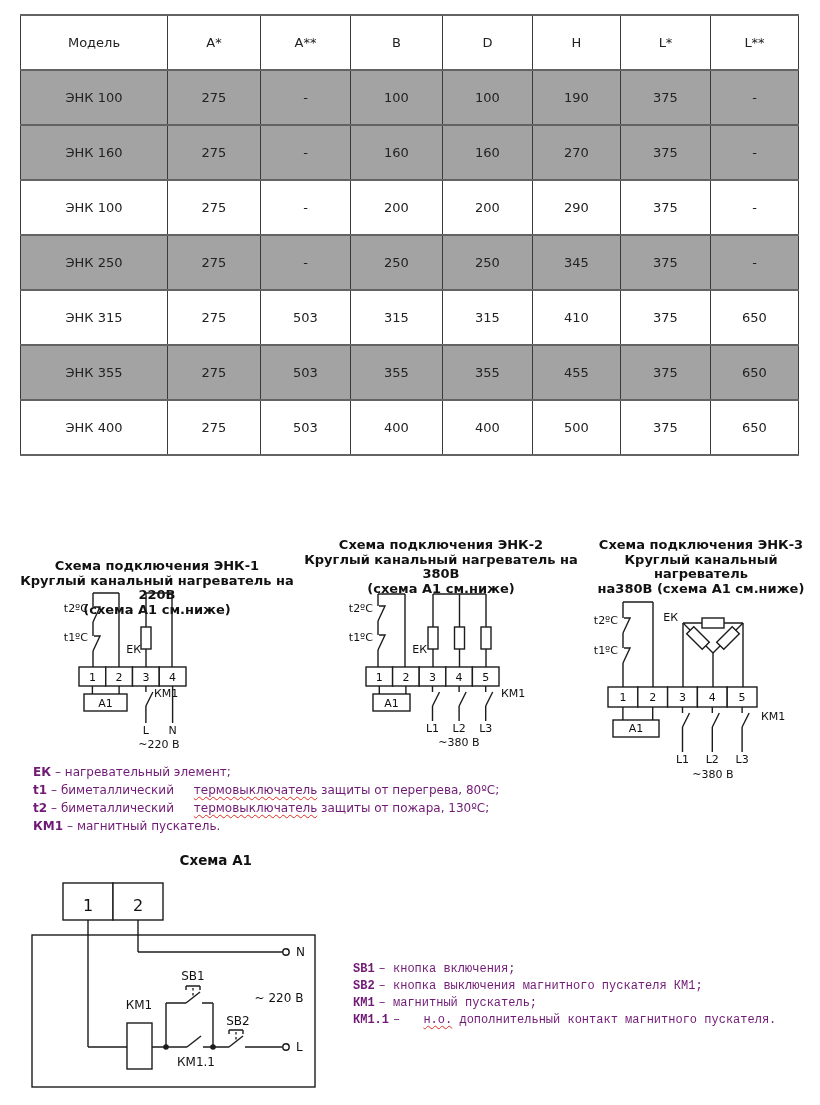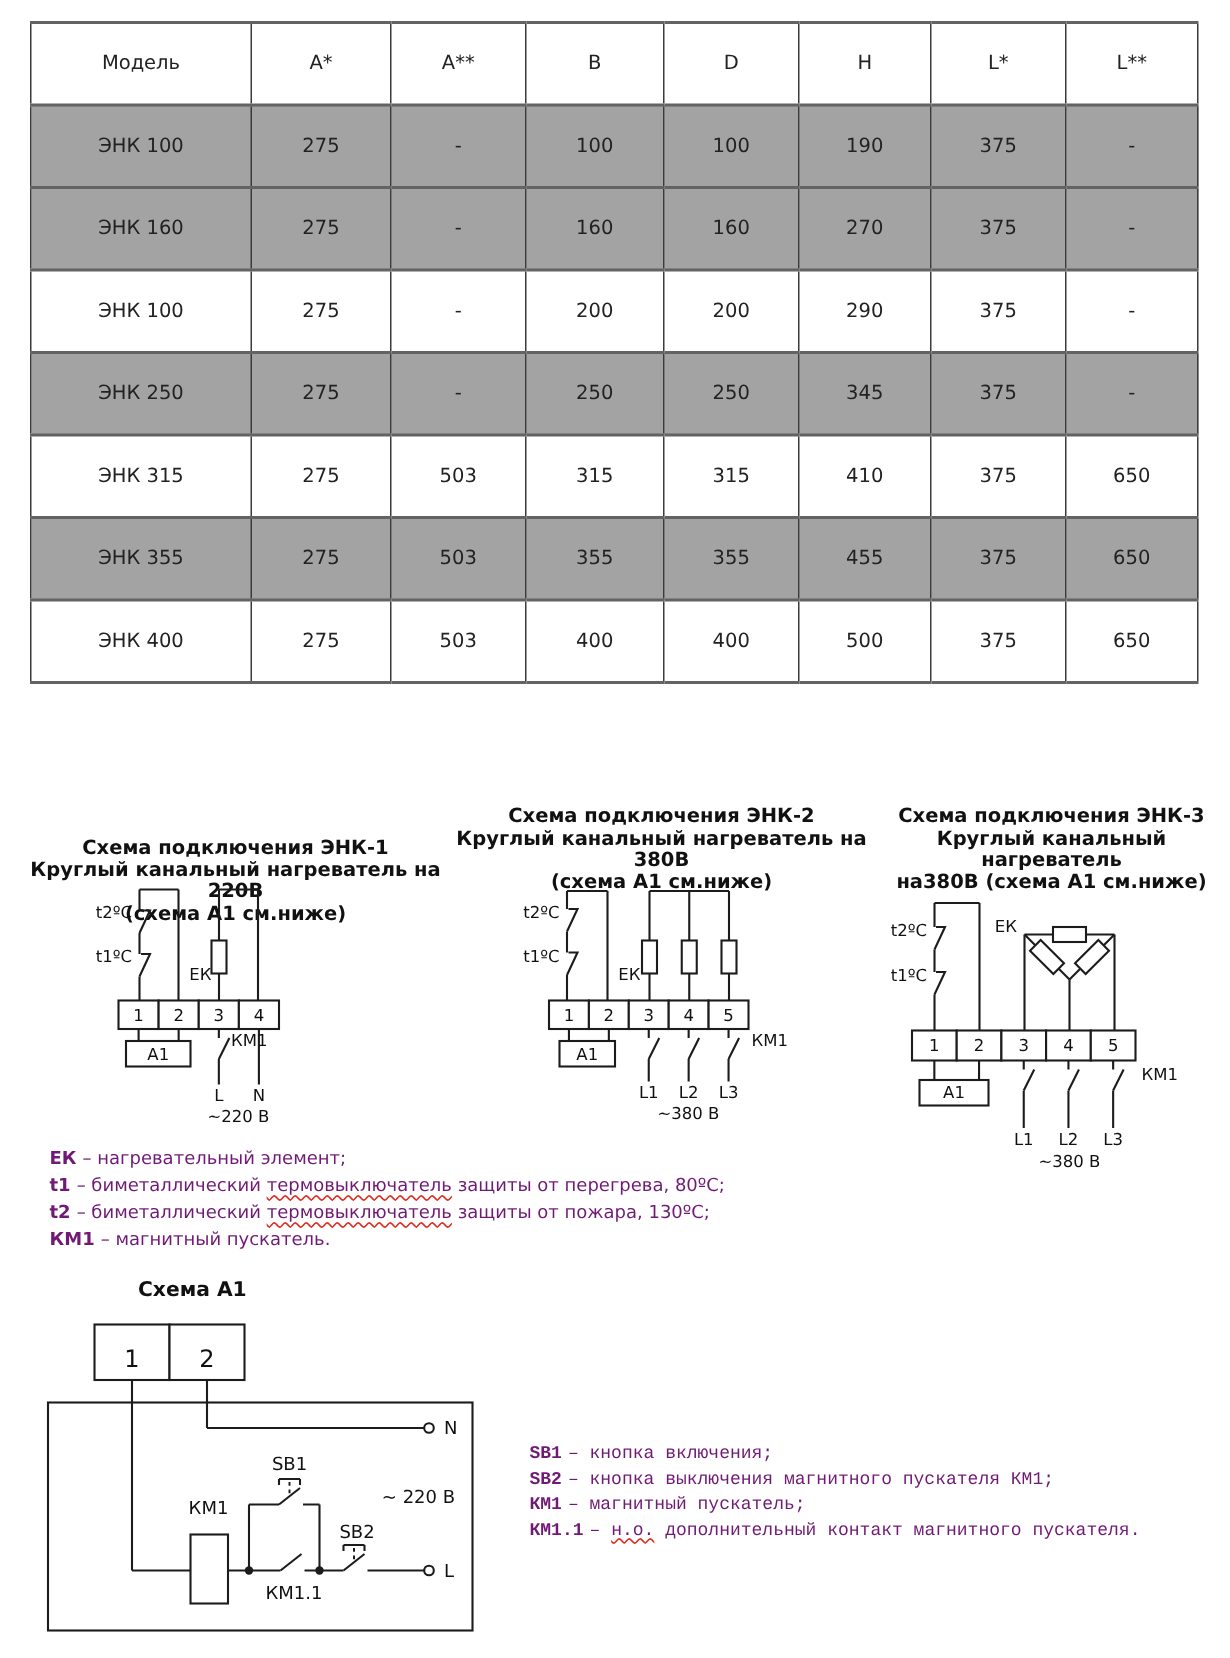--- a/index.html
+++ b/index.html
@@ -18,33 +18,33 @@
 
   
   .dg-title{font-weight:bold;font-size:13px;line-height:14.5px;text-align:center;color:#111;}
 
   
   .legend{font-size:12px;color:#701a75;}
   .legend .ln{white-space:nowrap;}
   .legend-top .ln{line-height:18px;}
   .legend-bottom .ln{line-height:17px;font-family:Liberation Mono, monospace;}
   .term{font-weight:bold;margin-right:4px;}
-  .wavy{text-decoration:underline wavy #e02b20 1px;text-underline-offset:2px;text-decoration-skip-ink:none;}
+  .wavy{text-decoration:underline wavy #e02b20 1px;text-underline-offset:2px;text-decoration-skip-ink:none;margin-left:16px;}
 
   
   svg{overflow:visible;}
   .wire{stroke:#1c1c1c;stroke-width:1.4;fill:none;}
   .comp{stroke:#1c1c1c;stroke-width:1.4;fill:#ffffff;}
   .dash{stroke:#1c1c1c;stroke-width:1.3;fill:none;stroke-dasharray:2.5,2.5;}
   .dot{fill:#1c1c1c;stroke:none;}
   .node{stroke:#1c1c1c;stroke-width:1.4;fill:#ffffff;}
   text.lbl{font-family:"DejaVu Sans","Liberation Sans",sans-serif;font-size:11px;fill:#111;}
   text.lbl2{font-family:"DejaVu Sans","Liberation Sans",sans-serif;font-size:12px;fill:#111;}
   text.big{font-family:"DejaVu Sans","Liberation Sans",sans-serif;font-size:16px;fill:#111;}
-  .a1title{font-weight:bold;font-size:13.5px;text-align:left;color:#111;}
+  .a1title{font-weight:bold;font-size:13.5px;text-align:right;color:#111;}
 </style>
 </head>
 <body>
 
 <div class="abs" style="left:20px;top:14px;">
   <table class="dim">
     <colgroup>
       <col style="width:147px">
         <col style="width:93px">
         <col style="width:90px">

